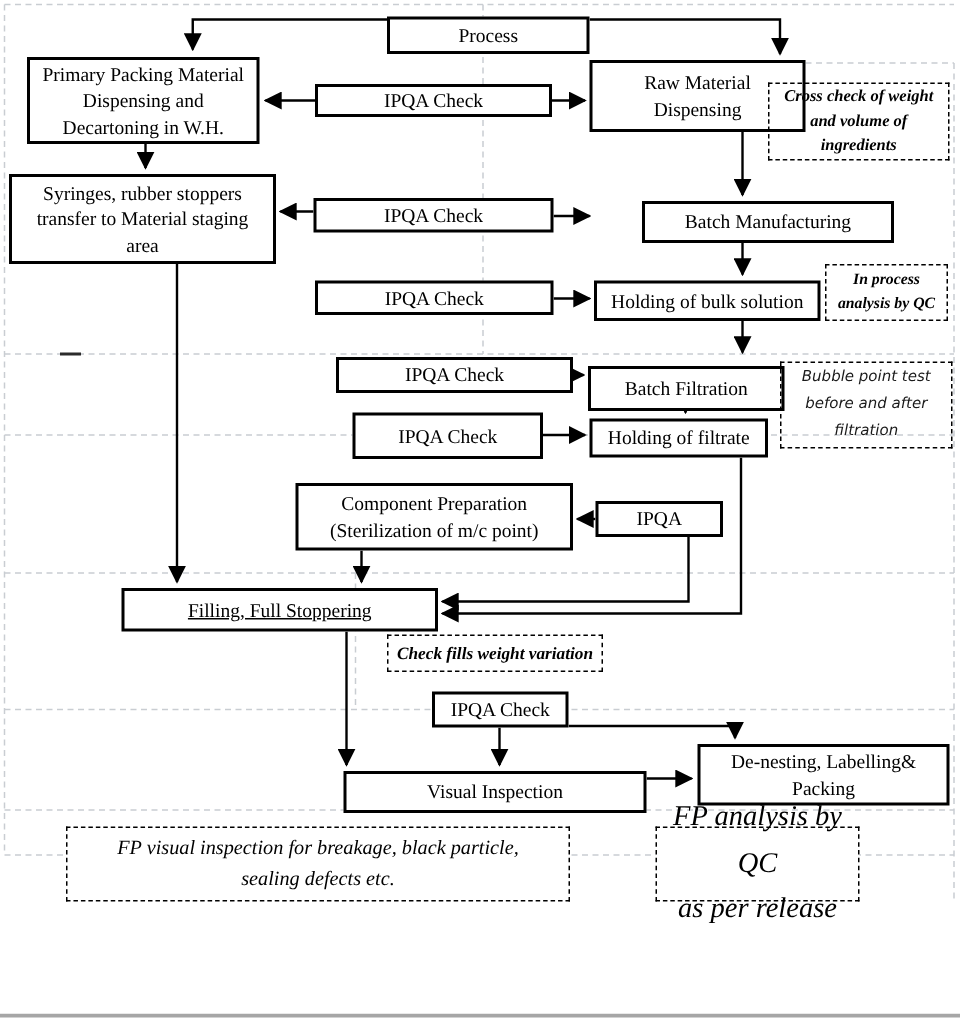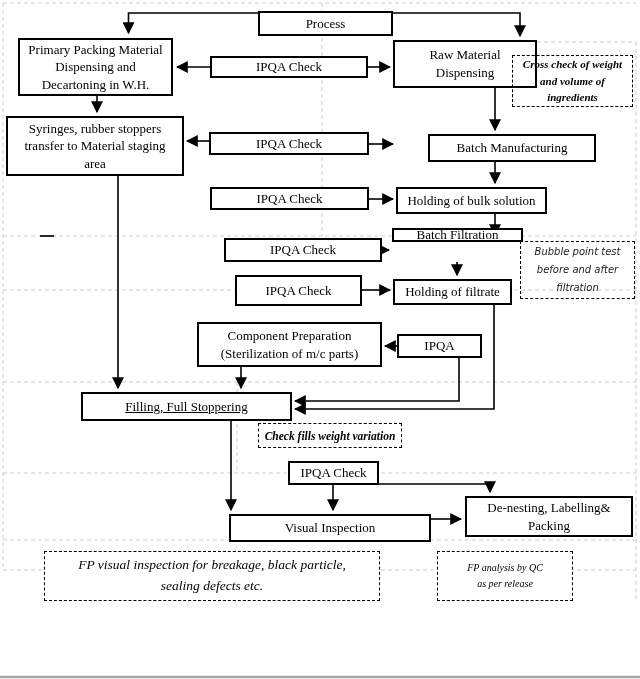--- a/index.html
+++ b/index.html
@@ -25,36 +25,36 @@
   #b-process{left:258px;top:11px;width:135px;height:25px;align-items:center;}
   #b-primary{left:18px;top:38px;width:155px;height:58px;}
   #b-ipqa1{left:210px;top:56px;width:158px;height:22px;}
   #b-raw{left:393px;top:40px;width:144px;height:48px;}
   #b-syringes{left:6px;top:116px;width:178px;height:60px;}
   #b-ipqa2{left:209px;top:132px;width:160px;height:23px;}
   #b-batchmfg{left:396px;top:134px;width:168px;height:28px;margin-left:32px;}
   #b-ipqa3{left:210px;top:187px;width:159px;height:23px;}
   #b-holdbulk{left:396px;top:187px;width:151px;height:27px;}
   #b-ipqa4{left:224px;top:238px;width:158px;height:24px;}
-  #b-batchfilt{left:392px;top:228px;width:131px;height:14px;}
+  #b-batchfilt{left:392px;top:244px;width:131px;height:30px;}
   #b-ipqa5{left:235px;top:275px;width:127px;height:31px;}
   #b-holdfilt{left:393px;top:279px;width:119px;height:26px;}
   #b-compprep{left:197px;top:322px;width:185px;height:45px;}
   #b-ipqa6{left:397px;top:334px;width:85px;height:24px;}
   #b-filling{left:81px;top:392px;width:211px;height:29px;text-decoration:underline;}
   #b-ipqa7{left:288px;top:461px;width:91px;height:24px;}
   #b-visual{left:229px;top:514px;width:202px;height:28px;}
   #b-denest{left:465px;top:496px;width:168px;height:41px;}
 
   #d-cross{left:512px;top:55px;width:121px;height:52px;font-size:11px;font-weight:600;line-height:1.5;}
   #d-inproc{left:550px;top:176px;width:82px;height:38px;font-size:10.5px;font-weight:600;line-height:1.55;}
   #d-bubble{left:520px;top:241px;width:115px;height:58px;font-family:"DejaVu Sans",sans-serif;font-size:10px;line-height:1.8;color:#1a1a1a;}
   #d-checkfills{left:258px;top:423px;width:144px;height:25px;font-size:11.5px;font-weight:600;}
   #d-fpvisual{left:44px;top:551px;width:336px;height:50px;font-size:13.5px;line-height:1.55;}
-  #d-fpanalysis{left:437px;top:551px;width:136px;height:50px;font-size:10px;line-height:1.6;}
+  #d-fpanalysis{left:437px;top:551px;width:136px;height:50px;font-size:19px;line-height:1.6;}
 </style>
 </head>
 <body>
 
 <div id="canvas">
 
   <svg id="lines" width="640" height="679" viewBox="0 0 640 679">
     <defs>
       <marker id="ah" viewBox="0 0 10 10" refX="9" refY="5" markerWidth="7.5" markerHeight="7.5" orient="auto">
         <path d="M0,0 L10,5 L0,10 Z" fill="#000"></path>
@@ -144,21 +144,21 @@
       <span class="t">Batch Filtration</span>
     </div>
   <div class="box" id="b-ipqa5">
       <span class="t">IPQA Check</span>
     </div>
   <div class="box" id="b-holdfilt">
       <span class="t">Holding of filtrate</span>
     </div>
   <div class="box" id="b-compprep">
       <span class="t">Component Preparation
-(Sterilization of m/c parts)</span>
+(Sterilization of m/c point)</span>
     </div>
   <div class="box" id="b-ipqa6">
       <span class="t">IPQA</span>
     </div>
   <div class="box" id="b-filling">
       <span class="t">Filling, Full Stoppering</span>
     </div>
   <div class="box" id="b-ipqa7">
       <span class="t">IPQA Check</span>
     </div>
@@ -168,20 +168,24 @@
     </div>
   <div class="box" id="b-visual">
       <span class="t">Visual Inspection</span>
     </div>
 
   <div class="ann over" id="d-cross">
       <span class="t">Cross check of weight
 and volume of
 ingredients</span>
     </div>
+  <div class="ann" id="d-inproc">
+      <span class="t">In process
+analysis by QC</span>
+    </div>
   <div class="ann over" id="d-bubble">
       <span class="t">Bubble point test
 before and after
 filtration</span>
     </div>
   <div class="ann white" id="d-checkfills">
       <span class="t">Check fills weight variation</span>
     </div>
   <div class="ann white" id="d-fpvisual">
       <span class="t">FP visual inspection for breakage, black particle,

